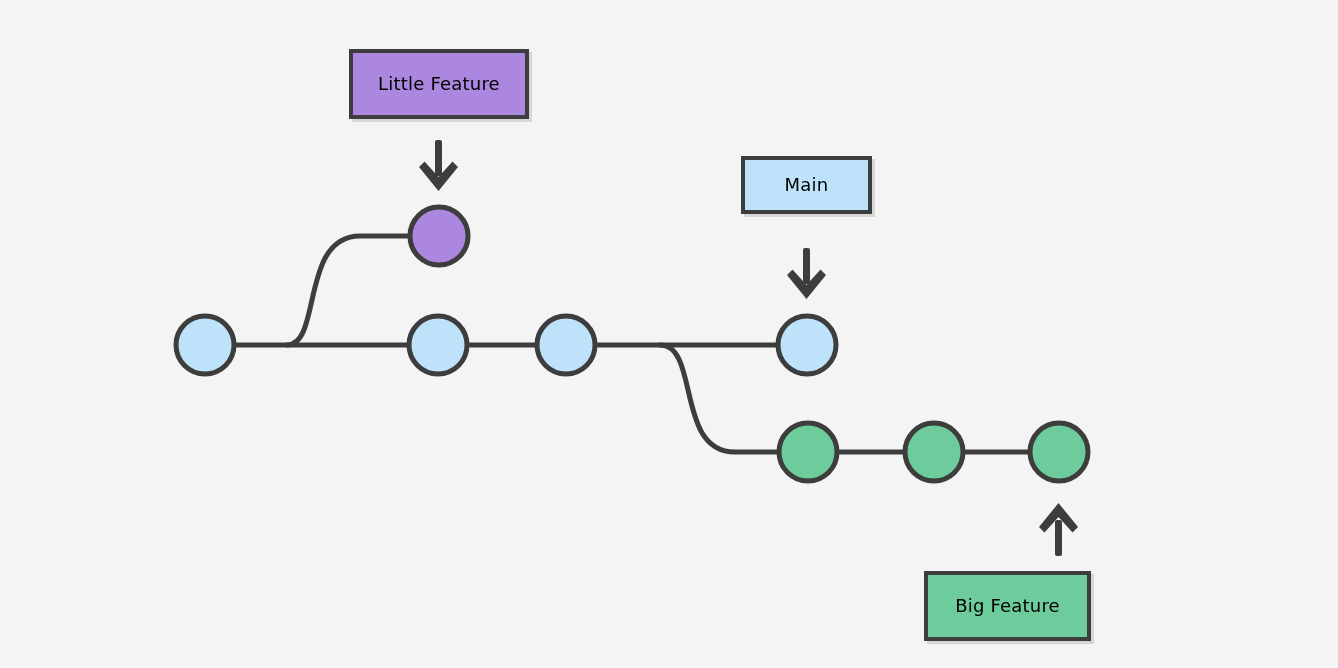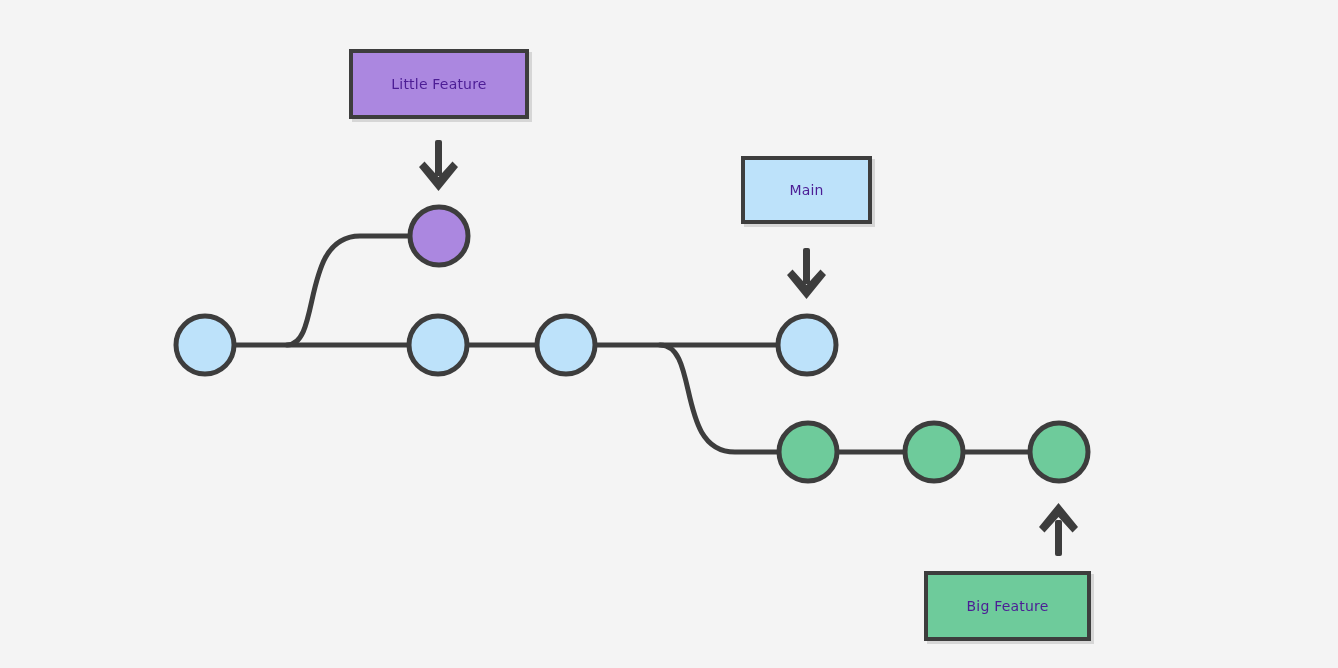--- a/index.html
+++ b/index.html
@@ -30,32 +30,32 @@
   .label-box {
     position: absolute;
     box-sizing: border-box;
     border: 4px solid #3d3d3d;
     box-shadow: 3px 3px 0 rgba(0,0,0,0.12);
     display: flex;
     align-items: center;
     justify-content: center;
   }
   .label-box .box-text {
-    font-size: 14px;
-    color: #4c1d95;
+    font-size: 18px;
+    color: #000000;
     letter-spacing: 0.2px;
     line-height: 1;
     white-space: nowrap;
   }
   #box-little-feature {
     left: 349px; top: 49px; width: 180px; height: 70px;
     background: #ab87e0;
   }
   #box-main {
-    left: 741px; top: 156px; width: 131px; height: 68px;
+    left: 741px; top: 156px; width: 131px; height: 58px;
     background: #bde2fa;
   }
   #box-big-feature {
     left: 924px; top: 571px; width: 167px; height: 70px;
     background: #6ecb9b;
   }
 </style>
 </head>
 <body>
 

